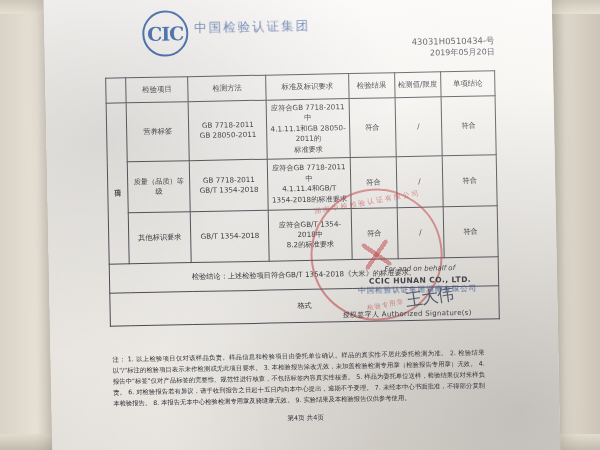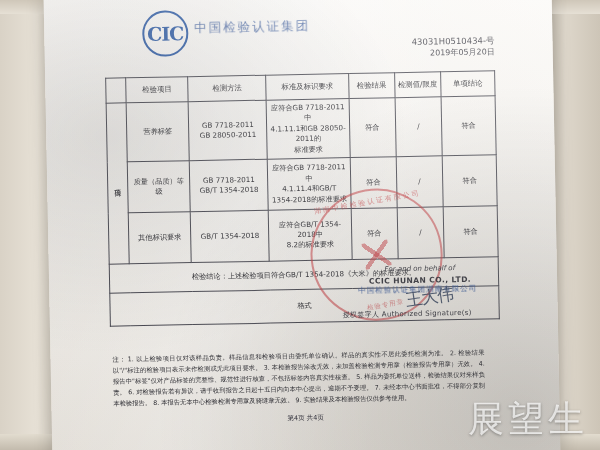--- a/index.html
+++ b/index.html
@@ -391,14 +391,13 @@
         <span>7. 未经本中心书面批准，不得部分复制本检验报告。</span>
         <span>8. 本报告无本中心检验检测专用章及骑缝章无效。</span>
         <span>9. 实验结果及本检验报告仅供参考使用。</span>
       </div>
 
       <div class="page-footer">第4页 共4页</div>
     </div>
     <div class="paper-shade"></div>
   </div>
 
-  <div class="watermark">展望生</div>
 </div>
 
 </body></html>

